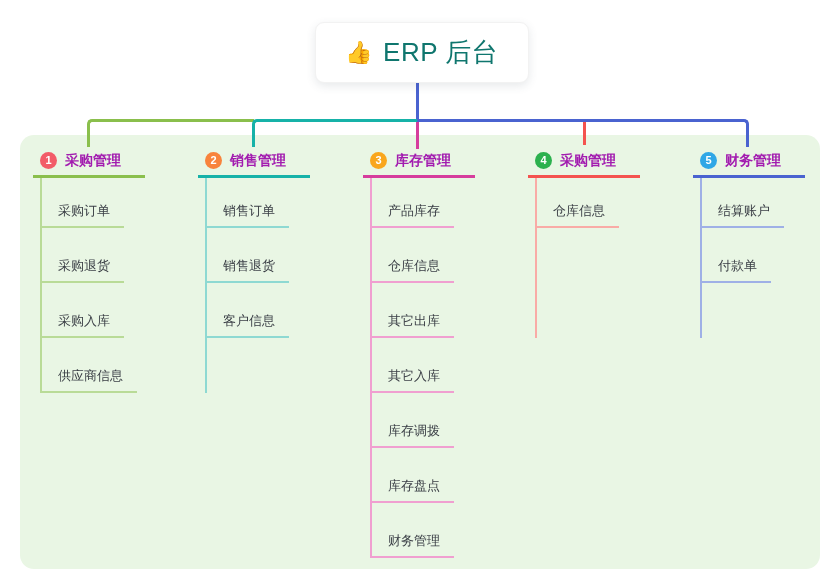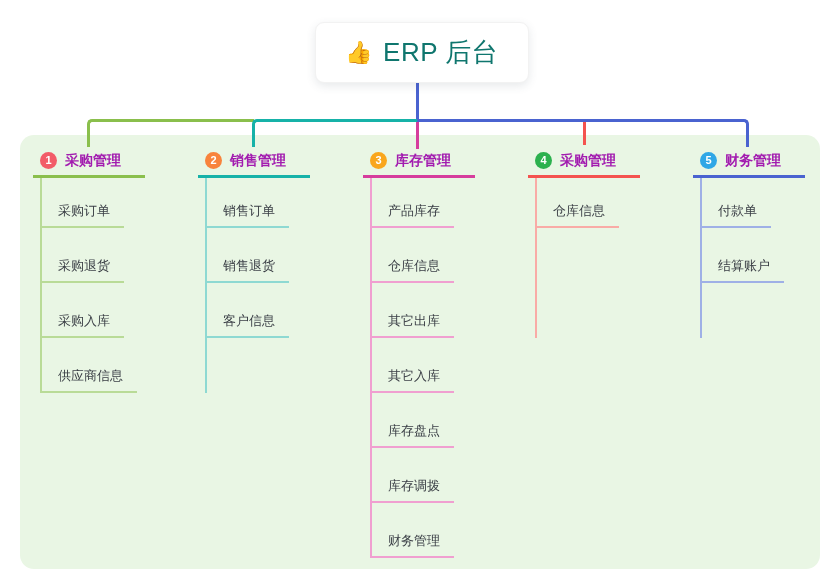--- a/index.html
+++ b/index.html
@@ -131,24 +131,24 @@
       <div class="child">
           <span class="child-label">仓库信息</span>
         </div>
       <div class="child">
           <span class="child-label">其它出库</span>
         </div>
       <div class="child">
           <span class="child-label">其它入库</span>
         </div>
       <div class="child">
-          <span class="child-label">库存盘点</span>
+          <span class="child-label">库存调拨</span>
         </div>
       <div class="child">
-          <span class="child-label">库存调拨</span>
+          <span class="child-label">库存盘点</span>
         </div>
       <div class="child">
           <span class="child-label">财务管理</span>
         </div>
     </div>
   </div>
 
   <div class="branch b4" style="--c: #f4534f; --cl: #f9aba6; --badge: #2cb14e;">
     <div class="branch-header">
       <span class="badge">4</span>
@@ -163,21 +163,21 @@
   </div>
 
   <div class="branch b5" style="--c: #4a63d0; --cl: #9fb0e6; --badge: #2fa7e6;">
     <div class="branch-header">
       <span class="badge">5</span>
       <span class="branch-label">财务管理</span>
     </div>
     <div class="vline" style="height: 160px;"></div>
     <div class="children">
       <div class="child">
-          <span class="child-label">付款单</span>
+          <span class="child-label">结算账户</span>
         </div>
       <div class="child">
-          <span class="child-label">结算账户</span>
+          <span class="child-label">付款单</span>
         </div>
     </div>
   </div>
 
 </div>
 
 </body></html>

